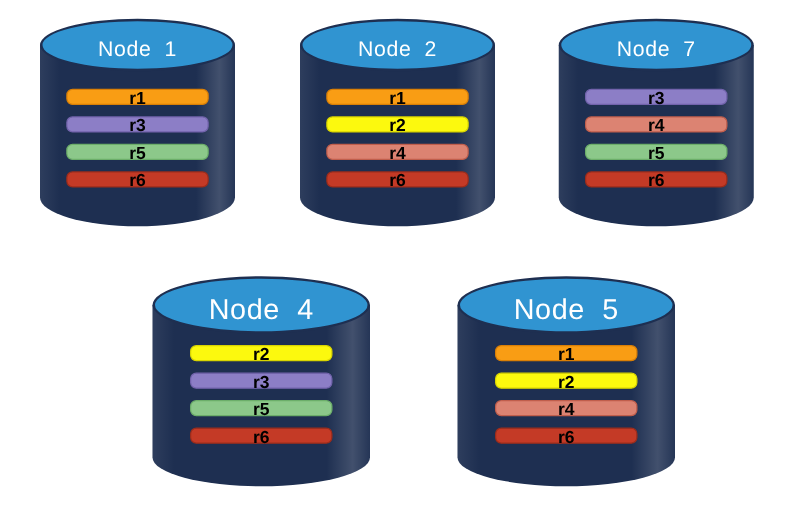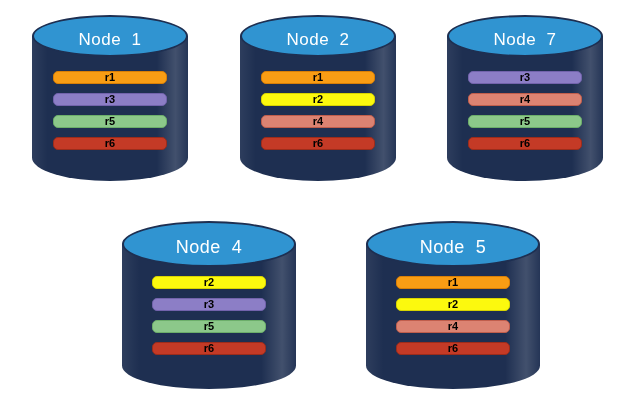--- a/index.html
+++ b/index.html
@@ -59,21 +59,21 @@
     z-index: 2;
   }
   .bottom-row .cyl-top { height: 46px; }
 
   .node-title {
     color: var(--title-color, #ffffff);
     font-size: 17px;
     letter-spacing: 0.5px;
     white-space: pre;
   }
-  .bottom-row .node-title { font-size: 18px; }
+  .bottom-row .node-title { font-size: 23px; }
 
   
   .bars {
     position: absolute;
     left: 50%;
     transform: translateX(-50%);
     top: 56px;
     width: 114px;
     display: flex;
     flex-direction: column;
@@ -82,21 +82,21 @@
   }
   .bottom-row .bars { top: 55px; }
 
   .bar {
     height: 13px;
     border-radius: 5px;
     border: 1px solid transparent;
     display: flex;
     align-items: center;
     justify-content: center;
-    font-size: 11px;
+    font-size: 14px;
     font-weight: bold;
     color: var(--bar-text, #000000);
     line-height: 1;
   }
 </style>
 </head>
 <body>
 
 <div id="canvas">
 

